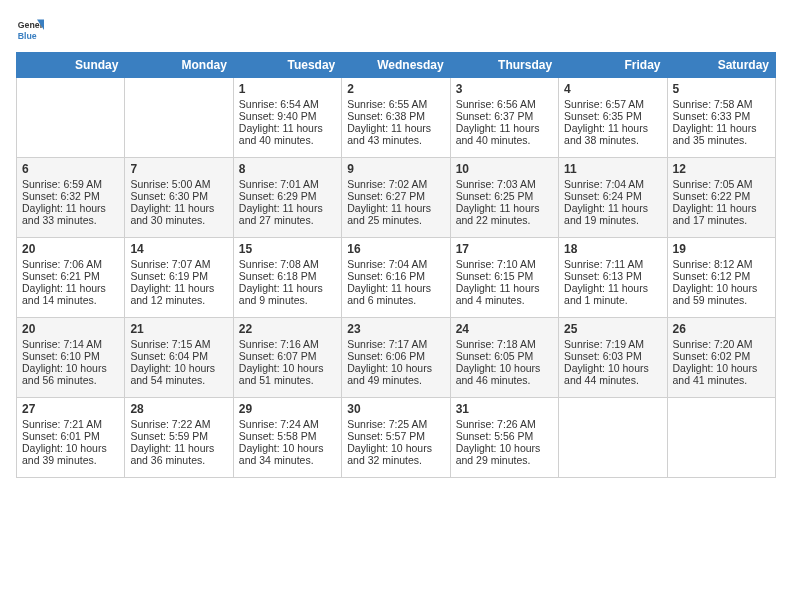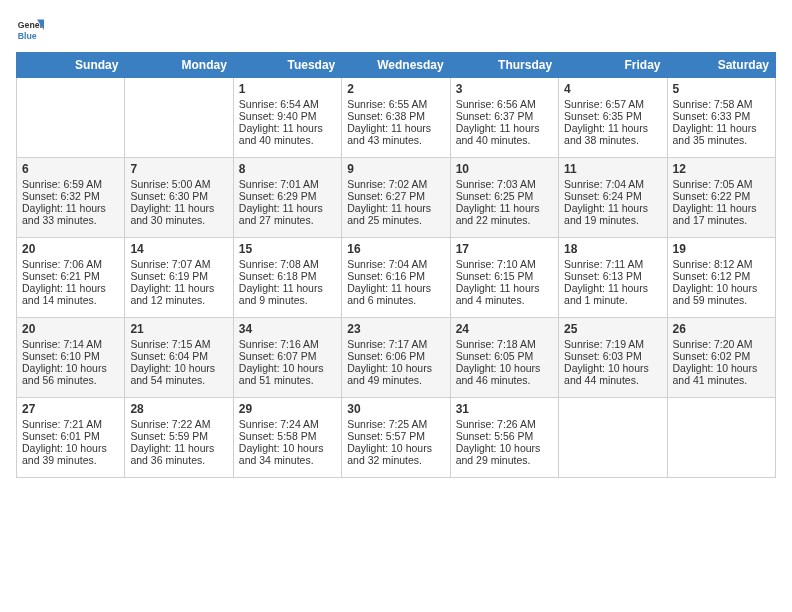--- a/index.html
+++ b/index.html
@@ -247,21 +247,21 @@
           <div>Sunset: 6:10 PM</div>
           <div>Daylight: 10 hours and 56 minutes.</div>
         </td>
         <td>
           <span class="day-num">21</span>
           <div>Sunrise: 7:15 AM</div>
           <div>Sunset: 6:04 PM</div>
           <div>Daylight: 10 hours and 54 minutes.</div>
         </td>
         <td>
-          <span class="day-num">34</span>
+          <span class="day-num">22</span>
           <div>Sunrise: 7:16 AM</div>
           <div>Sunset: 6:07 PM</div>
           <div>Daylight: 10 hours and 51 minutes.</div>
         </td>
         <td>
           <span class="day-num">23</span>
           <div>Sunrise: 7:17 AM</div>
           <div>Sunset: 6:06 PM</div>
           <div>Daylight: 10 hours and 49 minutes.</div>
         </td>

